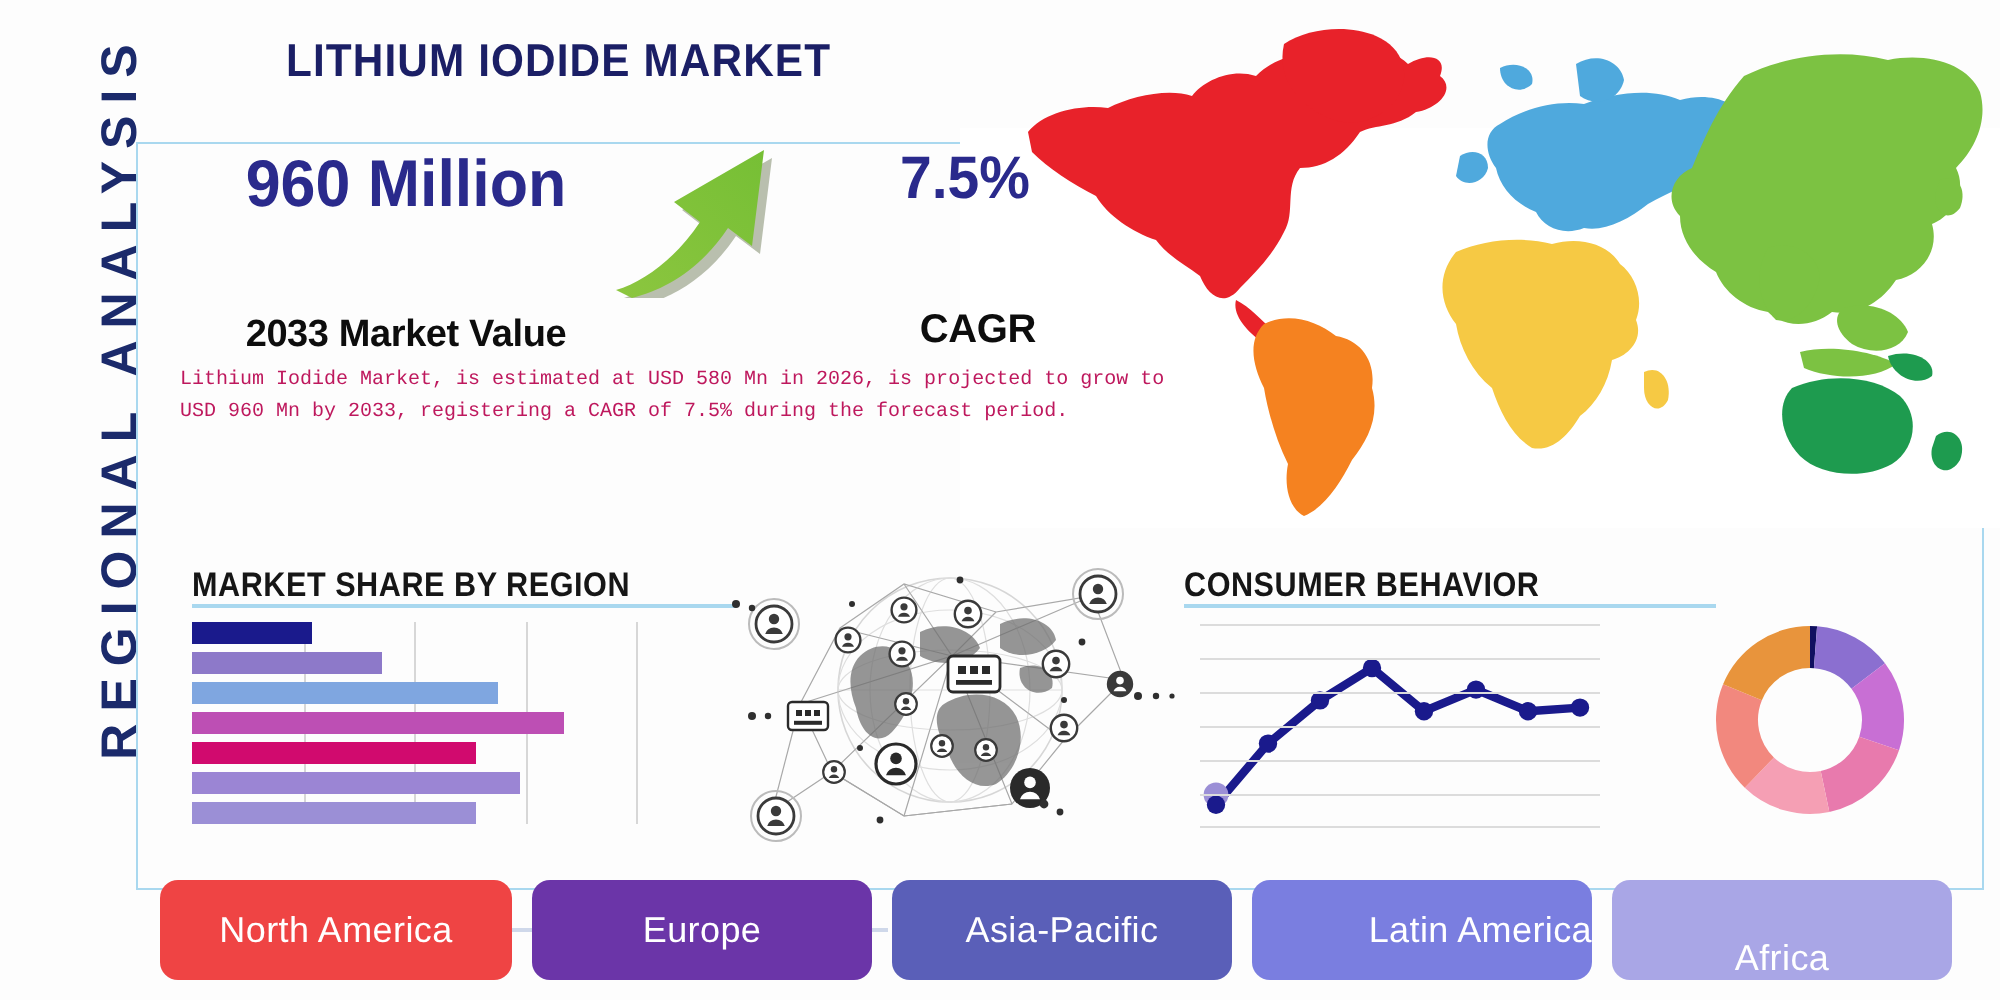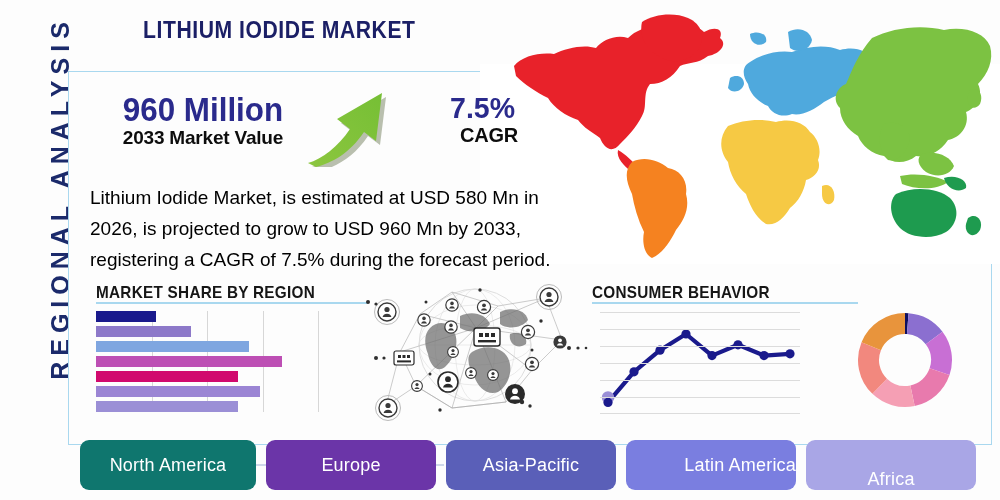--- a/index.html
+++ b/index.html
@@ -35,40 +35,40 @@
     position:absolute;left:68px;top:71px;width:922px;height:372px;
     border:1.5px solid #a9d8ef;border-right:1.5px solid #a9d8ef;
     background:transparent;pointer-events:none;
   }
   .frame-mask{
     position:absolute;left:480px;top:64px;width:520px;height:200px;
     background:#ffffff;
   }
 
   
-  .kpi-wrap{position:absolute;left:88px;top:93px;width:420px;height:72px;}
+  .kpi-wrap{position:absolute;left:88px;top:75px;width:420px;height:72px;}
   .kpi-left{position:absolute;left:0;top:0;text-align:center;width:230px;}
   .kpi-value{
     font-size:33px;font-weight:700;color:#2a2a8c;line-height:1.02;
     transform:scaleX(0.95);transform-origin:center;
     white-space:nowrap;
   }
   .kpi-label{
     font-size:19px;font-weight:700;color:#0d0d0d;line-height:1.15;
-    white-space:nowrap;letter-spacing:-0.2px;
+    white-space:nowrap;letter-spacing:-0.2px;margin-top:48px;
   }
   .kpi-right{position:absolute;left:310px;top:0;text-align:right;width:120px;}
   .kpi-right .kpi-value{font-size:30px;}
   .kpi-right .kpi-label{font-size:20px;}
   .arrow-holder{position:absolute;left:216px;top:-4px;width:96px;height:78px;}
 
   
   .body-text{
     position:absolute;left:90px;top:183px;width:500px;
-    font-size:19px;line-height:1.62;color:#000000;
+    font-size:10px;line-height:1.62;color:#be185d;font-family:Liberation Mono, monospace;
   }
 
   
   .map-holder{position:absolute;left:492px;top:4px;width:505px;height:262px;}
 
   
   .sec-head{position:absolute;font-size:17px;font-weight:700;color:#161616;
     letter-spacing:0.3px;transform:scaleX(0.9);transform-origin:left center;
     white-space:nowrap;}
   .sec-rule{position:absolute;height:2px;background:#a9d8ef;}
@@ -410,21 +410,21 @@
         </g>
     </svg>
   </div>
 
   <div class="pills">
     <div class="pill-link" style="left:170px;width:24px;"></div>
     <div class="pill-link" style="left:340px;width:24px;"></div>
     <div class="pill-link" style="left:510px;width:24px;"></div>
     <div class="pill-link" style="left:680px;width:24px;"></div>
 
-    <div class="pill" style="left: 0px; width: 176px; background: #0f766e;">
+    <div class="pill" style="left: 0px; width: 176px; background: #ef4444;">
         <span>North America</span>
       </div>
     <div class="pill" style="left: 186px; width: 170px; background: rgb(107, 53, 168);">
         <span>Europe</span>
       </div>
     <div class="pill" style="left: 366px; width: 170px; background: rgb(90, 95, 184);">
         <span>Asia-Pacific</span>
       </div>
     <div class="pill" style="left: 546px; width: 170px; background: rgb(122, 126, 224); justify-content: flex-end;">
         <span>Latin America</span>

